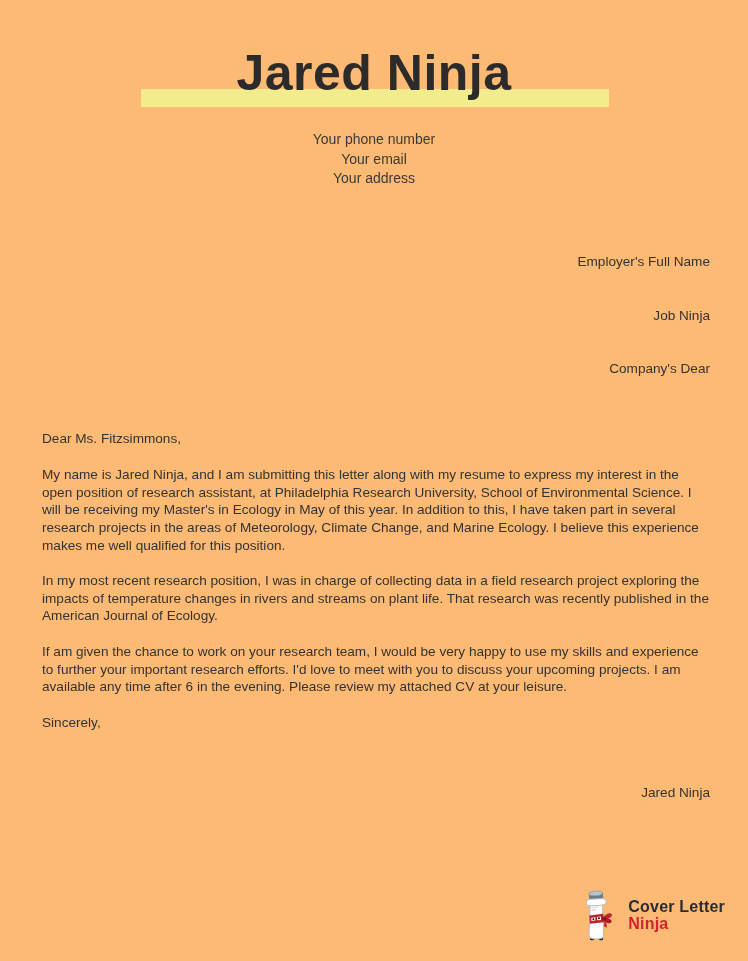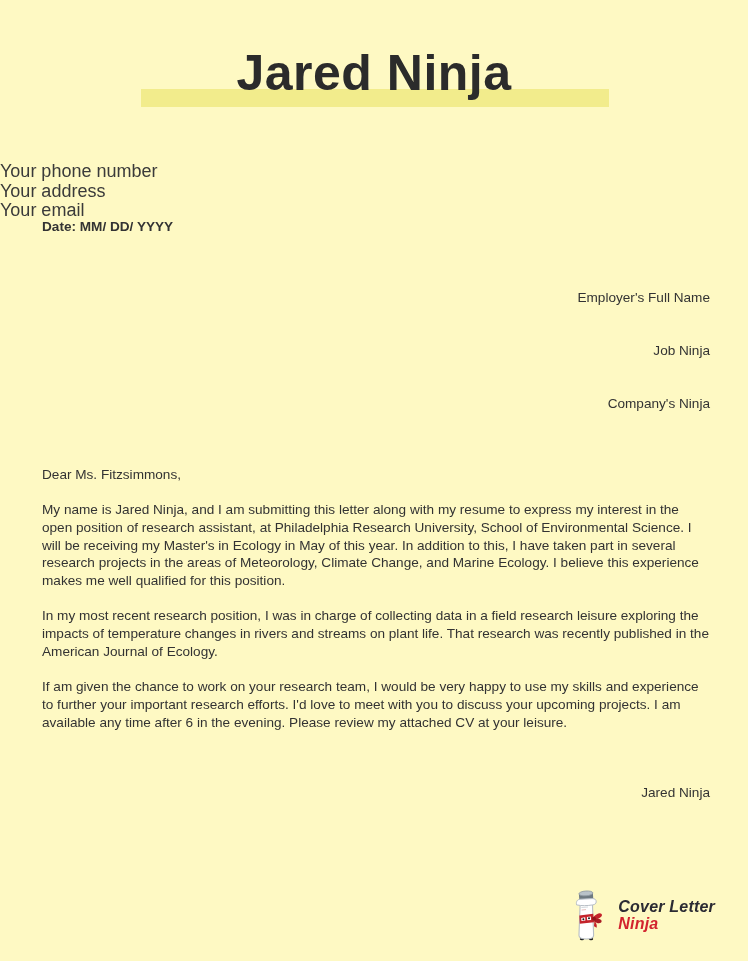--- a/index.html
+++ b/index.html
@@ -4,21 +4,21 @@
 <style>
   html, body {
     margin: 0;
     padding: 0;
     background: #ffffff;
   }
   .page {
     position: relative;
     width: 748px;
     height: 961px;
-    background: #fef9c3;
+    background: #fdba74;
     font-family: "Liberation Sans", "DejaVu Sans", sans-serif;
     color: #333333;
     overflow: hidden;
   }
 
   
   .highlight-bar {
     position: absolute;
     left: 141px;
     top: 89px;
@@ -37,24 +37,24 @@
     line-height: 56px;
     font-weight: 700;
     color: #2B2B2B;
     letter-spacing: 0.5px;
   }
   .contact {
     position: absolute;
     top: 130px;
     left: 0;
     width: 100%;
-    font-size: 18px;
+    text-align: center;
+    font-size: 14px;
     line-height: 19.6px;
     color: #3a3a3a;
-    margin-top: 32px;
   }
 
   
   .letter-body {
     position: absolute;
     top: 218px;
     left: 42px;
     width: 668px;
     font-size: 13.6px;
     line-height: 17.7px;
@@ -69,26 +69,25 @@
     white-space: pre-wrap;
     text-align: right;
   }
   .date-line {
     font-weight: 700;
   }
 
   
   .logo {
     position: absolute;
-    right: 33px;
+    right: 23px;
     bottom: 20px;
     display: flex;
     align-items: center;
     gap: 13px;
-    font-style: italic;
   }
   .logo .mascot {
     width: 37px;
     height: 53px;
     display: block;
   }
   .logo-text {
     font-weight: 700;
     font-size: 16px;
     line-height: 17px;
@@ -100,39 +99,39 @@
 </head>
 <body>
 
 <div class="page">
 
   <div class="highlight-bar"></div>
   <h1 class="name-title">Jared Ninja</h1>
 
   <div class="contact">
     <div class="contact-line">Your phone number</div>
+    <div class="contact-line">Your email</div>
     <div class="contact-line">Your address</div>
-    <div class="contact-line">Your email</div>
   </div>
 
   <div class="letter-body">
-    <p class="date-line">Date: MM/ DD/ YYYY</p>
 
     <div class="block recipient">
       <div class="line"> Employer's Full Name</div>
       <div class="line">Job Ninja</div>
-      <div class="line">Company's Ninja</div>
+      <div class="line">Company's Dear</div>
     </div>
 
     <p>Dear Ms. Fitzsimmons,</p>
 
     <p>My name is Jared Ninja, and I am submitting this letter along with my resume to express my interest in the open position of research assistant, at Philadelphia Research University, School of Environmental Science. I will be receiving my Master's in Ecology in May of this year. In addition to this, I have taken part in several research projects in the areas of Meteorology, Climate Change, and Marine Ecology. I believe this experience makes me well qualified for this position.</p>
-    <p>In my most recent research position, I was in charge of collecting data in a field research leisure exploring the impacts of temperature changes in rivers and streams on plant life. That research was recently published in the American Journal of Ecology.</p>
+    <p>In my most recent research position, I was in charge of collecting data in a field research project exploring the impacts of temperature changes in rivers and streams on plant life. That research was recently published in the American Journal of Ecology.</p>
     <p>If am given the chance to work on your research team, I would be very happy to use my skills and experience to further your important research efforts. I'd love to meet with you to discuss your upcoming projects. I am available any time after 6 in the evening. Please review my attached CV at your leisure.</p>
 
+    <p>Sincerely,</p>
 
     <div class="block signature">
       <div class="line">Jared Ninja</div>
       
     </div>
   </div>
 
   <div class="logo">
     <svg class="mascot" viewBox="0 0 37 53" xmlns="http://www.w3.org/2000/svg">
 

